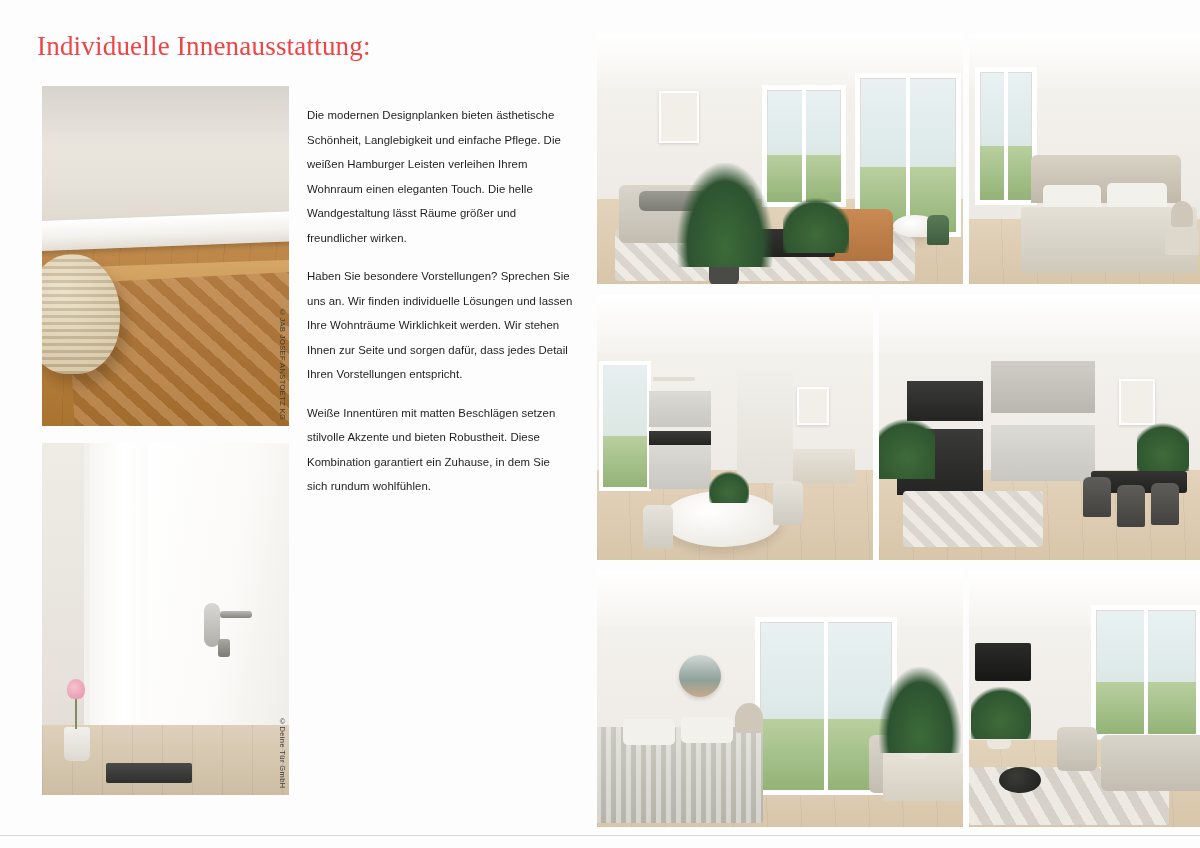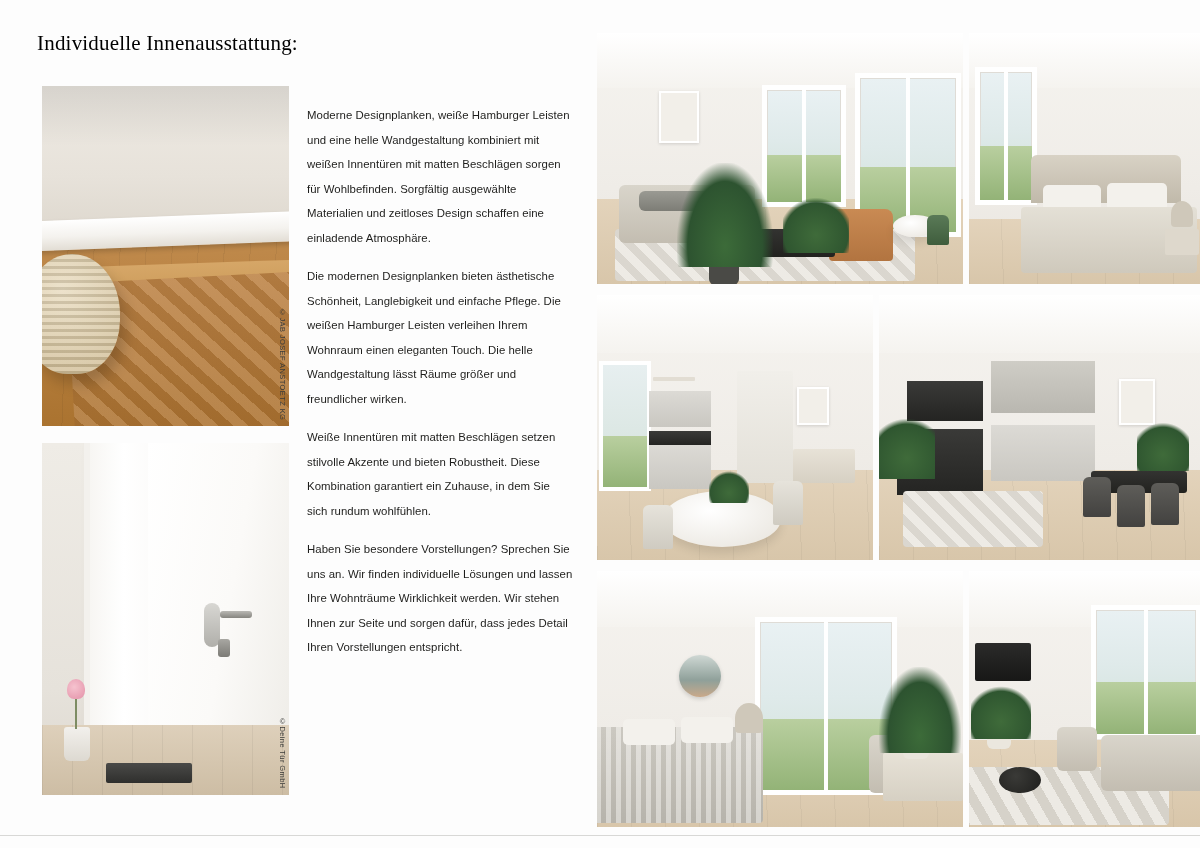--- a/index.html
+++ b/index.html
@@ -35,24 +35,24 @@
     left: 0;
     top: 0;
     width: 585px;
     height: 848px;
   }
   .page-title {
     position: absolute;
     left: 37px;
     top: 31px;
     font-family: "Liberation Serif", serif;
-    font-size: 21px;
+    font-size: 27px;
     font-weight: 400;
     letter-spacing: 0.2px;
-    color: #000000;
+    color: #ef4444;
   }
 
   
   .photo-floor {
     position: absolute;
     left: 42px;
     top: 86px;
     width: 247px;
     height: 340px;
     overflow: hidden;
@@ -456,24 +456,23 @@
       <div class="handle2"></div>
       <div class="floor"></div>
       <div class="bench"></div>
       <div class="vase"></div>
       <div class="stem"></div>
       <div class="tulip"></div>
       <div class="photo-credit-v credit-door">©Deine Tür GmbH</div>
     </div>
 
     <div class="text-col">
-      <p class="para">Moderne Designplanken, weiße Hamburger Leisten und eine helle Wandgestaltung kombiniert mit weißen Innentüren mit matten Beschlägen sorgen für Wohlbefinden. Sorgfältig ausgewählte Materialien und zeitloses Design schaffen eine einladende Atmosphäre.</p>
       <p class="para">Die modernen Designplanken bieten ästhetische Schönheit, Langlebigkeit und einfache Pflege. Die weißen Hamburger Leisten verleihen Ihrem Wohnraum einen eleganten Touch. Die helle Wandgestaltung lässt Räume größer und freundlicher wirken.</p>
+      <p class="para">Haben Sie besondere Vorstellungen? Sprechen Sie uns an. Wir finden individuelle Lösungen und lassen Ihre Wohnträume Wirklichkeit werden. Wir stehen Ihnen zur Seite und sorgen dafür, dass jedes Detail Ihren Vorstellungen entspricht.</p>
       <p class="para">Weiße Innentüren mit matten Beschlägen setzen stilvolle Akzente und bieten Robustheit. Diese Kombination garantiert ein Zuhause, in dem Sie sich rundum wohlfühlen.</p>
-      <p class="para">Haben Sie besondere Vorstellungen? Sprechen Sie uns an. Wir finden individuelle Lösungen und lassen Ihre Wohnträume Wirklichkeit werden. Wir stehen Ihnen zur Seite und sorgen dafür, dass jedes Detail Ihren Vorstellungen entspricht.</p>
     </div>
   </div>
 
   <div class="grid">
 
     <div class="tile t1">
       <div class="wall-base"></div>
       <div class="ceiling"></div>
       <div class="floor-wood"></div>
       <div class="window mull" style="left:165px; top:52px; width:74px; height:112px;">

